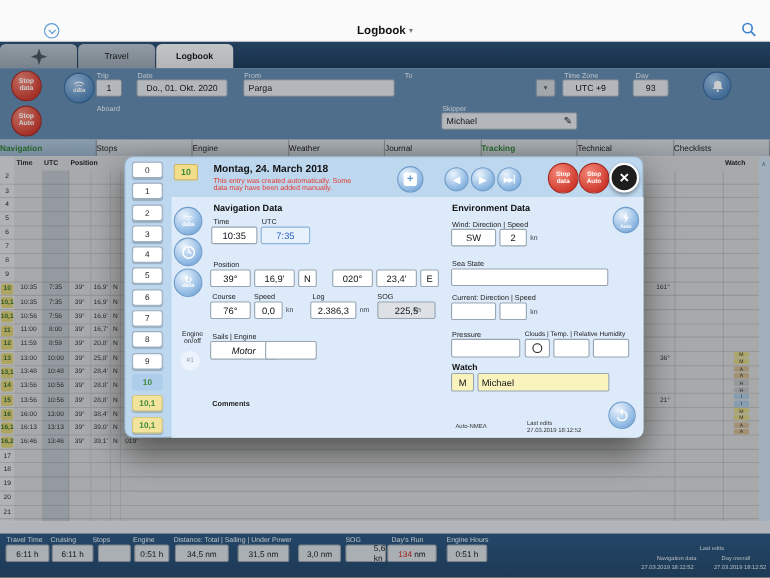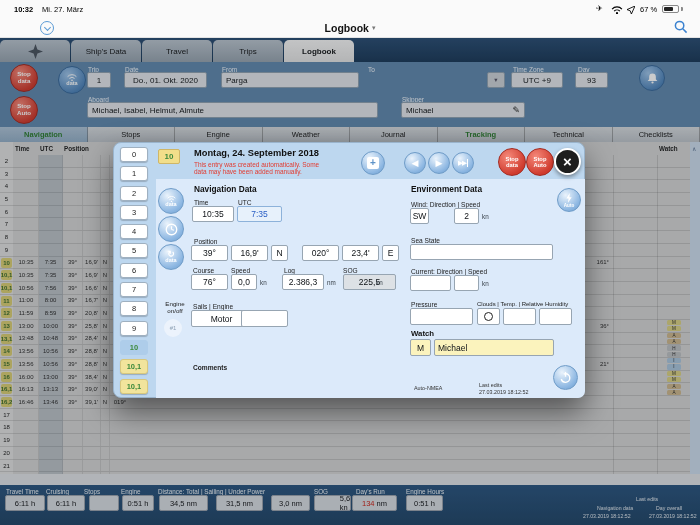--- a/index.html
+++ b/index.html
@@ -27,21 +27,21 @@
   .tripbar{position:absolute;left:0;top:62px;width:700px;height:65px;background:#6188ad;}
   .redbtn{position:absolute;width:28px;height:28px;border-radius:50%;background:radial-gradient(circle at 35% 30%,#f5897a,#cf3a2d 72%);border:1px solid #a32a20;color:#fff;display:flex;flex-direction:column;align-items:center;justify-content:center;font-size:6.2px;font-weight:bold;line-height:1.08;}
   .databtn{position:absolute;width:28px;height:28px;border-radius:50%;background:radial-gradient(circle at 35% 30%,#9fc4e8,#4d82b8 75%);border:1px solid #39699a;color:#fff;display:flex;flex-direction:column;align-items:center;justify-content:center;font-size:5.5px;font-weight:bold;line-height:1;}
   .bellbtn{position:absolute;left:639px;top:65px;width:26px;height:26px;border-radius:50%;background:radial-gradient(circle at 35% 30%,#9fc4e8,#4d82b8 75%);border:1px solid #39699a;display:flex;align-items:center;justify-content:center;}
   .tl{position:absolute;font-size:6.5px;color:#eef3f8;}
   .tf{position:absolute;top:72px;height:16px;background:#e2e5e9;border:1px solid #8fa0b0;border-radius:2px;display:flex;align-items:center;justify-content:center;font-size:8px;color:#101418;}
   .tfl{justify-content:flex-start;padding-left:4px;}
 
   
   .subtabs{position:absolute;left:0;top:127px;width:700px;height:15px;display:flex;background:linear-gradient(#d6dade,#bcc2c8);}
-  .st{flex:1;display:flex;align-items:center;justify-content:center;font-size:7.5px;color:#1b1b1b;border-right:1px solid rgba(60,60,60,0.35);}
+  .st{flex:1;display:flex;align-items:center;font-size:7.5px;color:#1b1b1b;border-right:1px solid rgba(60,60,60,0.35);}
   .st.active{background:linear-gradient(#aec3d6,#93aec6);}
   .st.green{color:#2e7d32;font-weight:bold;}
 
   
   .logtable{position:absolute;left:0;top:142px;width:700px;height:332px;background:#d4d4d4;overflow:hidden;}
   .th{position:absolute;top:3px;font-size:6.3px;font-weight:bold;color:#222;}
   .trows{position:absolute;left:0;top:13px;width:690px;}
   .trow{position:relative;height:12.7px;border-bottom:1px solid rgba(40,40,40,0.14);}
   .tnum{position:absolute;left:1px;top:1px;width:11px;height:10px;display:flex;align-items:center;justify-content:center;font-size:6px;color:#222;border-radius:2px;}
   .tnum.rn{background:#d9cd74;color:#3c6e2e;font-weight:bold;}
@@ -93,42 +93,20 @@
   .unit{position:absolute;font-size:6.3px;color:#39424a;}
   .tiny{position:absolute;font-size:5.4px;color:#333;}
   .ghost{position:absolute;left:50px;top:176px;width:18px;height:18px;border-radius:50%;background:rgba(255,255,255,0.45);color:#8fa2b5;font-size:6px;display:flex;align-items:center;justify-content:center;}
   .ocircle{width:9px;height:9px;border:1.6px solid #222;border-radius:50%;}
 </style>
 </head>
 <body>
 
 <div id="screen">
 
-  <div class="statusbar">
-    <span class="abs" style="left:14px;top:5px;font-weight:bold;">10:32</span>
-    <span class="abs" style="left:42px;top:5px;">Mi. 27. März</span>
-    <span class="abs" style="left:596px;top:4px;font-size:8px;">✈</span>
-    <span class="abs" style="left:611px;top:5px;">
-      <svg width="12" height="9" viewBox="0 0 14 11">
-          <path d="M1,5 a8,8 0 0 1 12,0" fill="none" stroke="#000" stroke-width="1.4"></path>
-          <path d="M3.5,7.5 a5,5 0 0 1 7,0" fill="none" stroke="#000" stroke-width="1.4"></path>
-          <circle cx="7" cy="10" r="1.3" fill="#000"></circle>
-        </svg>
-    </span>
-    <span class="abs" style="left:627px;top:6px;">
-      <svg width="8" height="8" viewBox="0 0 10 10">
-          <polygon points="0,4.5 10,0 5.5,10 4,6" fill="none" stroke="#000" stroke-width="1.1"></polygon>
-        </svg>
-    </span>
-    <span class="abs" style="left:640px;top:5px;">67 %</span>
-    <span class="abs" style="left:662px;top:5px;width:17px;height:8px;border:1px solid #8a8a8a;border-radius:2px;">
-      <span style="position:absolute;left:1px;top:1px;width:9px;height:4px;background:#222;border-radius:1px;"></span>
-    </span>
-    <span class="abs" style="left:681px;top:7px;width:2px;height:4px;background:#8a8a8a;border-radius:0 1px 1px 0;"></span>
-  </div>
 
   <div class="titlebar">
     <span class="ttl">Logbook</span>
     <span class="caret">▾</span>
   </div>
   <div class="sync">
       <span class="vchev"></span>
     </div>
   <span class="abs" style="left:674px;top:20px;">
     <svg width="14" height="14" viewBox="0 0 14 14">
@@ -138,31 +116,25 @@
   </span>
 
   <div class="tabbar">
     <div class="tabs">
       <div class="tab">
         <svg width="15" height="15" viewBox="0 0 18 18">
             <polygon points="9,0 11.3,6.7 18,9 11.3,11.3 9,18 6.7,11.3 0,9 6.7,6.7" fill="#39434e" opacity="0.85"></polygon>
           </svg>
       </div>
 
-        <div class="tab">
-          <span>Ship's Data</span>
-        </div>
 
         <div class="tab">
           <span>Travel</span>
         </div>
 
-        <div class="tab">
-          <span>Trips</span>
-        </div>
 
         <div class="tab active">
           <span>Logbook</span>
         </div>
       </div>
     <span class="tb" style="left:436px;">
         <span style="border-left:1.5px solid #e8eef5;padding-left:1px;">◀</span>
       </span>
     <span class="tb" style="left:459px;">◀</span>
     <span class="tb" style="left:483px;">▶</span>
@@ -230,21 +202,20 @@
     <div class="tf" style="left:511px;top:10px;width:52px;">UTC +9</div>
     <span class="tl" style="left:578px;top:4px;">Day</span>
     <div class="tf" style="left:575px;top:10px;width:33px;">93</div>
     <div class="bellbtn" style="top:3px;">
       <svg width="13" height="13" viewBox="0 0 14 14">
           <path d="M7,1.5 a3.6,3.6 0 0 1 3.6,3.6 v2.6 l1.6,2 h-10.4 l1.6,-2 v-2.6 a3.6,3.6 0 0 1 3.6,-3.6 z" fill="#fff"></path>
           <circle cx="7" cy="11.3" r="1.2" fill="#fff"></circle>
         </svg>
     </div>
     <span class="tl" style="left:88px;top:34px;">Aboard</span>
-    <div class="tf tfl" style="left:87px;top:40px;width:291px;">Michael, Isabel, Helmut, Almute</div>
     <span class="tl" style="left:402px;top:34px;">Skipper</span>
     <div class="tf tfl" style="left:401px;top:40px;width:124px;">
       <span>Michael</span>
       <span style="position:absolute;right:4px;font-size:9px;color:#222;">✎</span>
     </div>
   </div>
 
   <div class="subtabs">
 
       <div class="st active green">
@@ -770,21 +741,21 @@
         <div class="nb yel">
           <span>10,1</span>
         </div>
 
         <div class="nb yel">
           <span>10,1</span>
         </div>
       </div>
 
     <div class="hbadge">10</div>
-    <span class="mtitle">Montag, 24. September 2018</span>
+    <span class="mtitle">Montag, 24. March 2018</span>
     <span class="mnotice" style="top:17.5px;">This entry was created automatically. Some</span>
     <span class="mnotice" style="top:25px;">data may have been added manually.</span>
 
     <div class="mbtn" style="left:247px;top:8px;width:24px;height:24px;">
       <span style="width:12px;height:12px;background:#fff;border-radius:2px;color:#5e93c8;font-size:10px;font-weight:bold;display:flex;align-items:center;justify-content:center;line-height:1;">+</span>
     </div>
     <div class="mbtn" style="left:290px;top:9px;width:22px;height:22px;font-size:9px;">◀</div>
     <div class="mbtn" style="left:314px;top:9px;width:22px;height:22px;font-size:9px;">▶</div>
     <div class="mbtn" style="left:338px;top:9px;width:22px;height:22px;">
       <span style="font-size:6.5px;letter-spacing:-1px;border-right:1.5px solid #fff;padding-right:1px;">▶▶</span>
@@ -843,33 +814,33 @@
     <div class="mf" style="left:168px;top:131px;width:42px;">2.386,3</div>
     <span class="unit" style="left:213px;top:136px;">nm</span>
     <div class="mf fgray" style="left:229px;top:131px;width:53px;">225,5</div>
     <span class="unit" style="left:262px;top:136px;">kn</span>
     <span class="ml" style="left:46px;top:157px;width:30px;text-align:center;line-height:1.15;font-size:6.2px;">
       <span>Engine</span><br>
       <span>on/off</span>
     </span>
     <div class="ghost">#1</div>
     <span class="ml" style="left:79px;top:160px;">Sails | Engine</span>
-    <div class="mf" style="left:77px;top:167px;width:61px;height:17px;">Motor</div>
+    <div class="mf" style="left:77px;top:167px;width:61px;height:17px;font-style:italic;">Motor</div>
     <div class="mf" style="left:127px;top:167px;width:47px;height:17px;"></div>
     <span class="ml" style="left:79px;top:221px;font-weight:bold;">Comments</span>
 
     <span class="mh" style="left:297px;top:41px;">Environment Data</span>
     <div class="mbtn" style="left:443px;top:45px;width:24px;height:24px;flex-direction:column;">
       <svg width="8" height="10" viewBox="0 0 9 13">
           <polygon points="5.5,0 1,7 4,7 3,13 8,5.5 5,5.5" fill="#fff"></polygon>
         </svg>
       <span style="font-size:4.6px;font-weight:bold;">Auto</span>
     </div>
     <span class="ml" style="left:297px;top:58px;">Wind: Direction | Speed</span>
-    <div class="mf" style="left:296px;top:65px;width:19px;">SW</div>
+    <div class="mf" style="left:296px;top:65px;width:41px;">SW</div>
     <div class="mf" style="left:340px;top:65px;width:25px;">2</div>
     <span class="unit" style="left:368px;top:70px;">kn</span>
     <span class="ml" style="left:297px;top:94px;">Sea State</span>
     <div class="mf mfl" style="left:296px;top:101px;width:143px;"></div>
     <span class="ml" style="left:297px;top:125px;">Current: Direction | Speed</span>
     <div class="mf" style="left:296px;top:132px;width:41px;"></div>
     <div class="mf" style="left:340px;top:132px;width:25px;"></div>
     <span class="unit" style="left:368px;top:137px;">kn</span>
     <span class="ml" style="left:297px;top:158px;">Pressure</span>
     <span class="ml" style="left:363px;top:158px;font-size:6px;">Clouds | Temp. | Relative Humidity</span>

